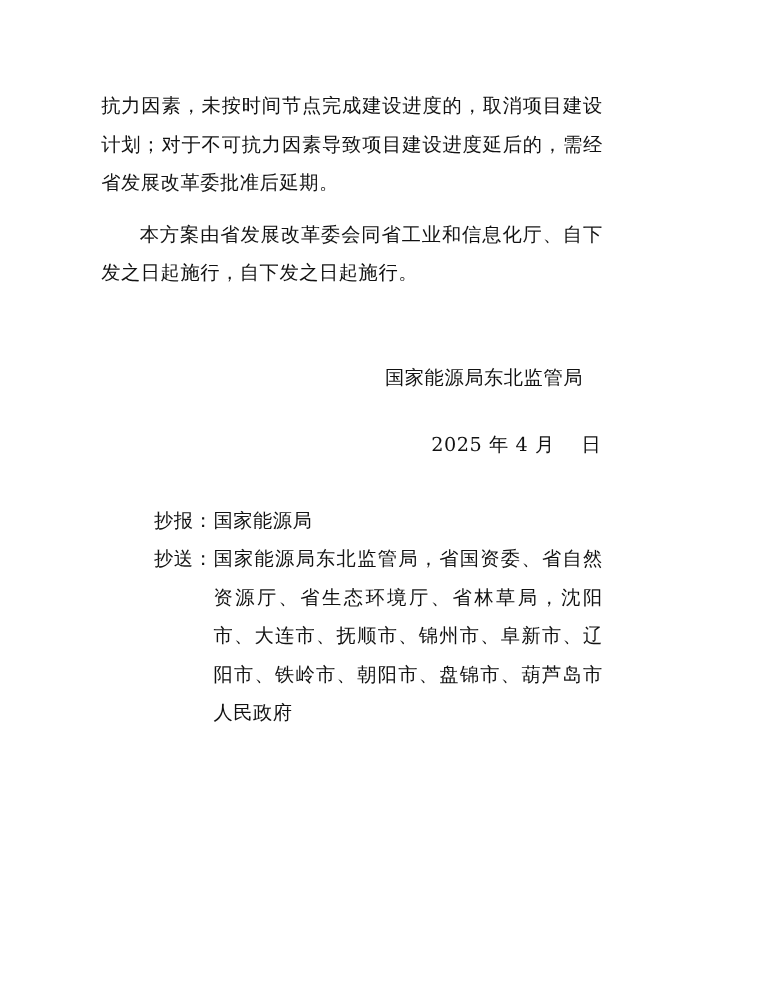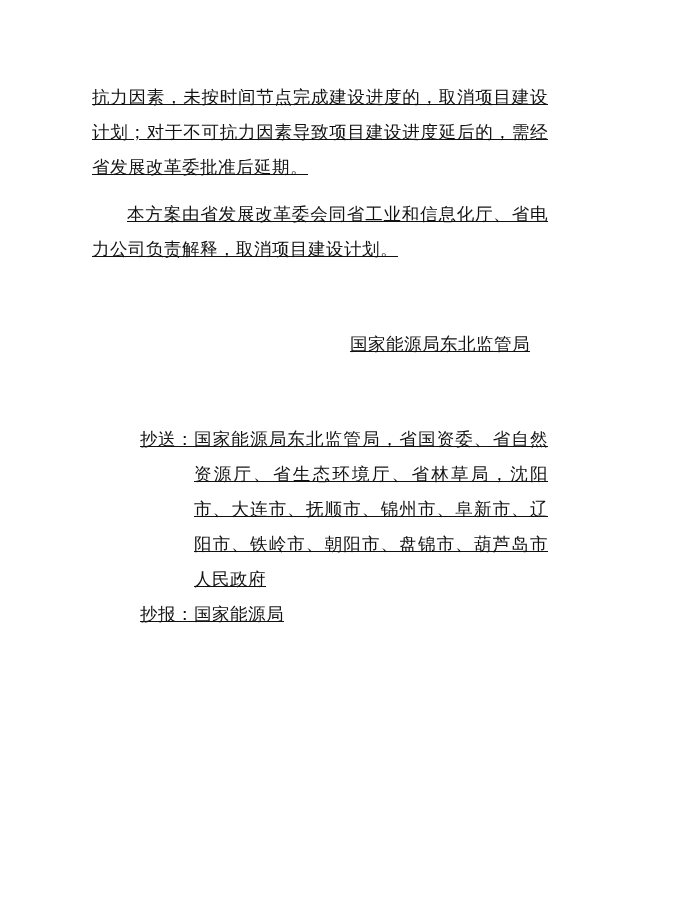--- a/index.html
+++ b/index.html
@@ -14,21 +14,20 @@
     color: #111111;
     overflow: hidden;
   }
 
   .page {
     position: relative;
     width: 640px;
     height: 897px;
     box-sizing: border-box;
     padding: 80px 92px 0 92px;
-    text-decoration: underline;
   }
 
   .doc-body {
     font-size: 17.5px;
     line-height: 35px;
     letter-spacing: 0.5px;
     text-align: justify;
     text-justify: inter-ideograph;
   }
 
@@ -90,39 +89,40 @@
 <body>
 
 <div class="page">
 
   <div class="doc-body">
 
     <p class="para">抗力因素，未按时间节点完成建设进度的，取消项目建设计划；对于不可抗力因素导致项目建设进度延后的，需经省发展改革委批准后延期。</p>
 
     <div class="gap-sm"></div>
 
-    <p class="para indent">本方案由省发展改革委会同省工业和信息化厅、省电力公司负责解释，取消项目建设计划。</p>
+    <p class="para indent">本方案由省发展改革委会同省工业和信息化厅、自下发之日起施行，自下发之日起施行。</p>
 
     <div class="gap-lg"></div>
 
 
     <div class="gap-md"></div>
 
     <div class="sign-line sign-row-2">国家能源局东北监管局</div>
 
     <div class="gap-md"></div>
 
+    <div class="sign-line sign-row-date">2025 年 4 月    日</div>
 
     <div class="gap-lg"></div>
 
     <div class="dist-block">
       <div class="dist-row">
+        <span class="dist-label">抄报：</span>
+        <span class="dist-value">国家能源局</span>
+      </div>
+      <div class="dist-row">
         <span class="dist-label">抄送：</span>
         <span class="dist-value">国家能源局东北监管局，省国资委、省自然资源厅、省生态环境厅、省林草局，沈阳市、大连市、抚顺市、锦州市、阜新市、辽阳市、铁岭市、朝阳市、盘锦市、葫芦岛市人民政府</span>
-      </div>
-      <div class="dist-row">
-        <span class="dist-label">抄报：</span>
-        <span class="dist-value">国家能源局</span>
       </div>
     </div>
 
   </div>
 </div>
 
 </body></html>

